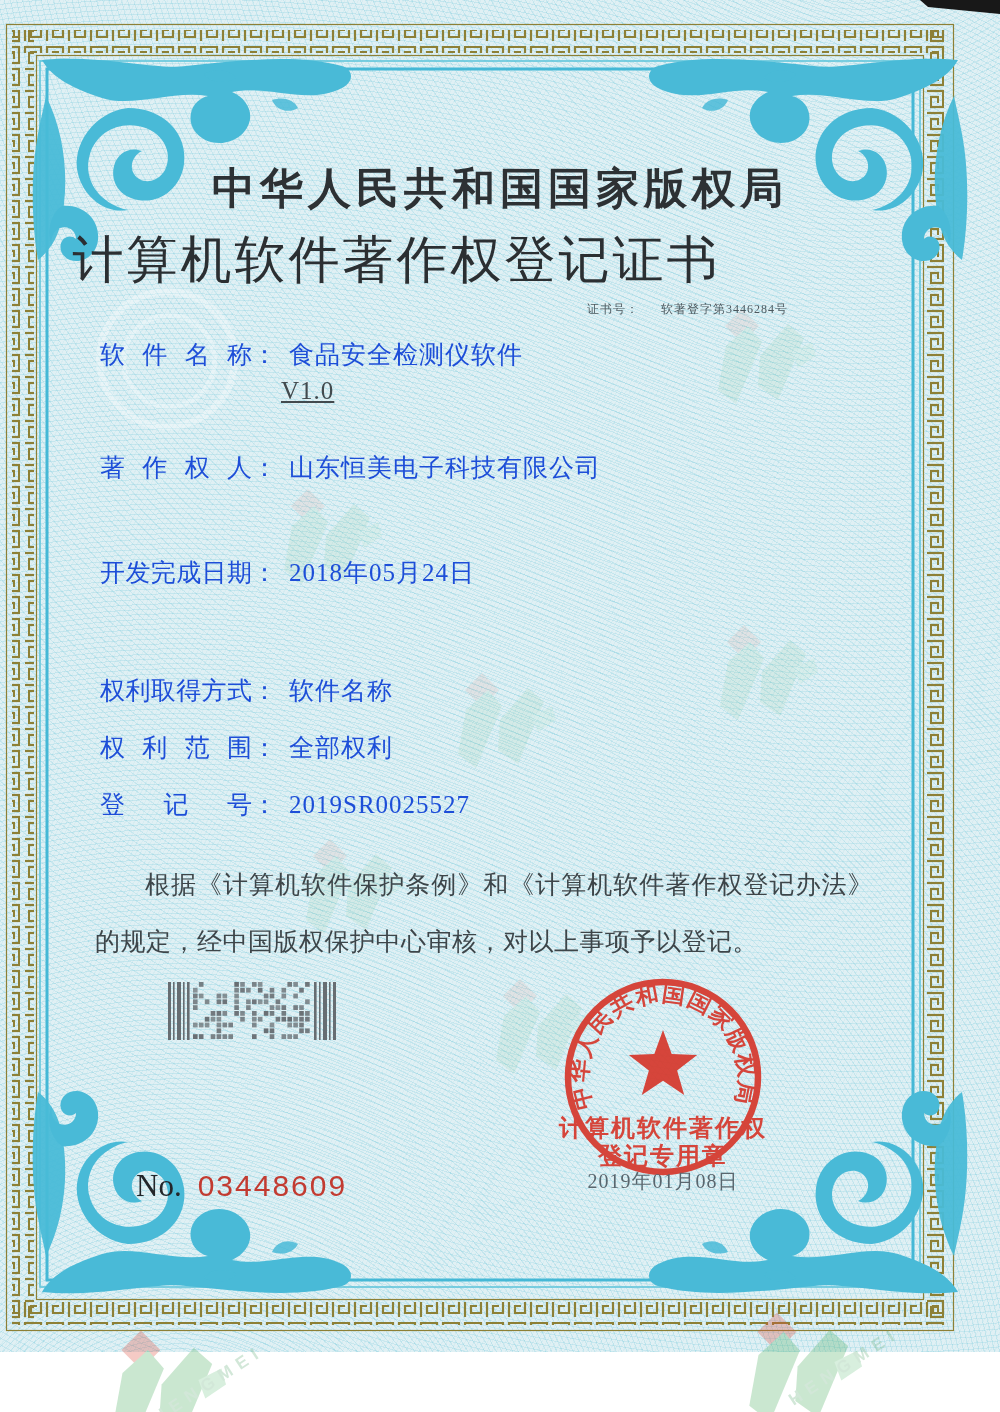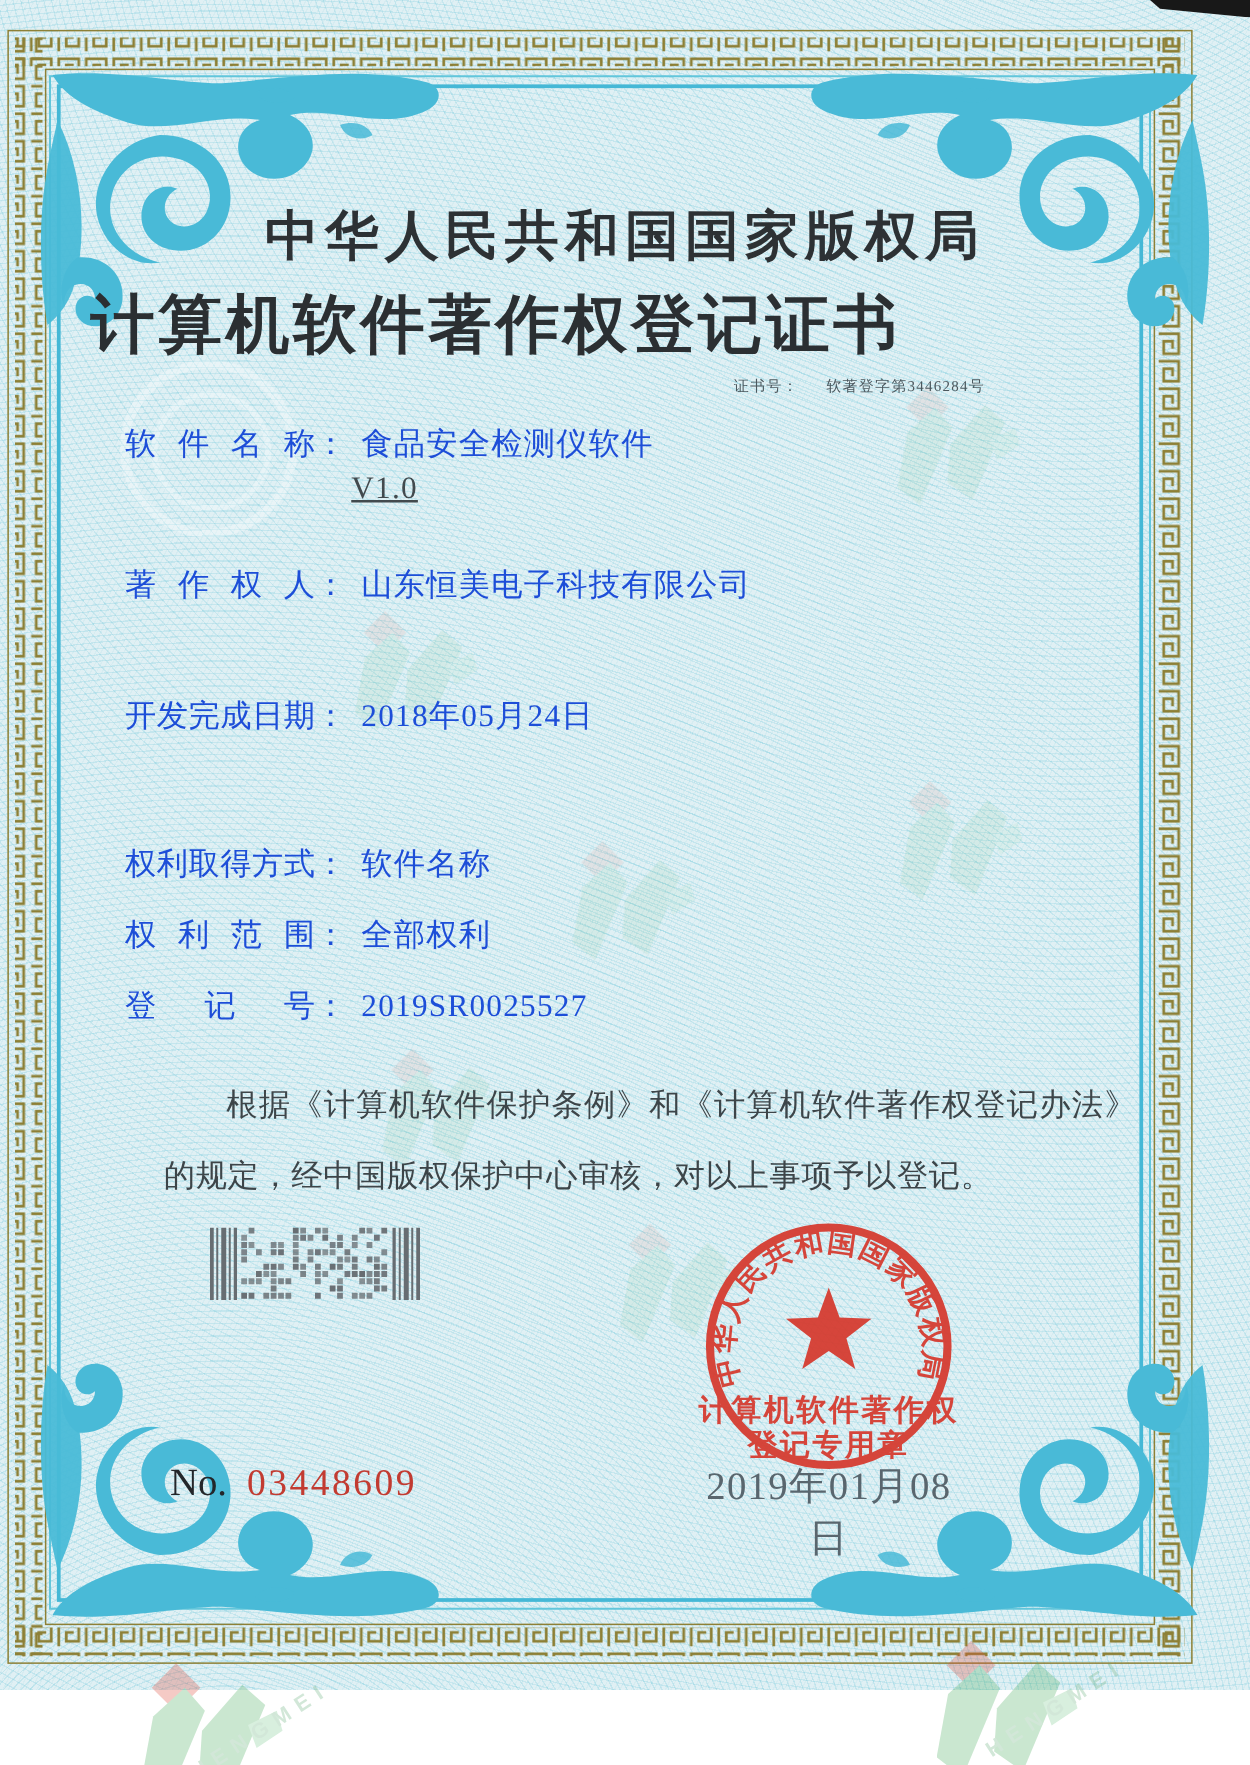--- a/index.html
+++ b/index.html
@@ -17,37 +17,37 @@
   .sliver{position:absolute;right:0;top:0;width:80px;height:14px;background:#181818;
           clip-path:polygon(0 0,100% 0,100% 100%,10% 50%);}
   .emboss{position:absolute;left:96px;top:288px;width:128px;height:128px;border-radius:50%;
           border:7px solid rgba(255,255,255,.55);opacity:.5;}
   .emboss:after{content:"";position:absolute;left:18px;top:18px;width:86px;height:86px;border-radius:50%;
           border:5px solid rgba(255,255,255,.5);}
   
   .title1{position:absolute;left:0;top:160px;width:1000px;text-align:center;
           font-weight:700;font-size:43px;letter-spacing:5px;color:#2d3134;}
   .title2{position:absolute;left:0;top:226px;width:793px;text-align:center;
-          font-weight:700;font-size:51px;letter-spacing:3px;color:#2b2f32;}
+          font-weight:400;font-size:51px;letter-spacing:3px;color:#2b2f32;}
   .certno{position:absolute;left:587px;top:301px;font-size:12px;color:#4b585e;letter-spacing:1px;}
   .certno .val{margin-left:22px;}
   
   .frow{position:absolute;left:100px;font-size:25px;color:#1d4ed8;white-space:nowrap;}
   .flabel{display:inline-block;width:152px;text-align:justify;text-align-last:justify;}
   .fcolon{display:inline-block;}
   .fvalue{margin-left:12px;letter-spacing:1px;}
   .v2line{position:absolute;left:281px;top:377px;font-size:25px;color:#424a4e;letter-spacing:1px;text-decoration:underline;}
   .para{position:absolute;left:95px;top:856px;width:778px;font-size:25px;line-height:57px;
-        color:#3d4549;text-indent:2em;text-align:justify;letter-spacing:.5px;margin-left:36px;}
+        color:#3d4549;text-indent:2em;text-align:justify;letter-spacing:.5px;}
   
   .serial{position:absolute;left:136px;top:1168px;font-size:31px;color:#23262a;}
   .serial .num{margin-left:16px;letter-spacing:2px;color:#c23b31;
-               font-family:Liberation Serif, serif;font-size:30px;}
+               font-family:Liberation Sans, sans-serif;font-size:30px;}
   .seal-date{position:absolute;left:553px;top:1168px;width:220px;text-align:center;
-             font-size:31px;color:#59666e;letter-spacing:1px;}
+             font-size:20px;color:#59666e;letter-spacing:1px;}
   
   .seal-arc{font-family:"Liberation Serif","DejaVu Serif",serif;font-weight:700;font-size:23px;
             fill:#d6382d;letter-spacing:2px;}
   .seal-line{font-family:"Liberation Serif","DejaVu Serif",serif;font-weight:700;font-size:24px;
              fill:#d6382d;text-anchor:middle;letter-spacing:2px;}
   .wmtext{font-family:"Liberation Sans","DejaVu Sans",sans-serif;font-weight:700;font-size:15px;
           fill:#69b07e;letter-spacing:6px;}
 </style>
 </head>
 <body>

